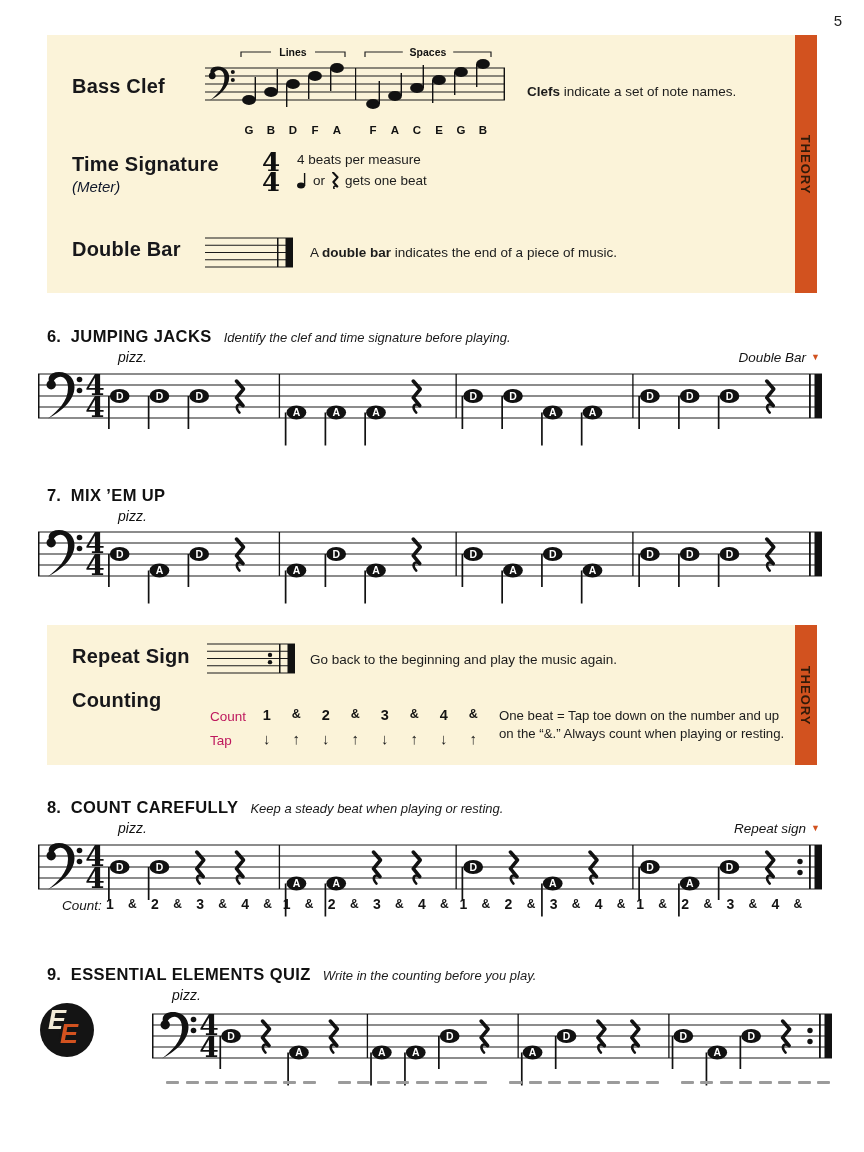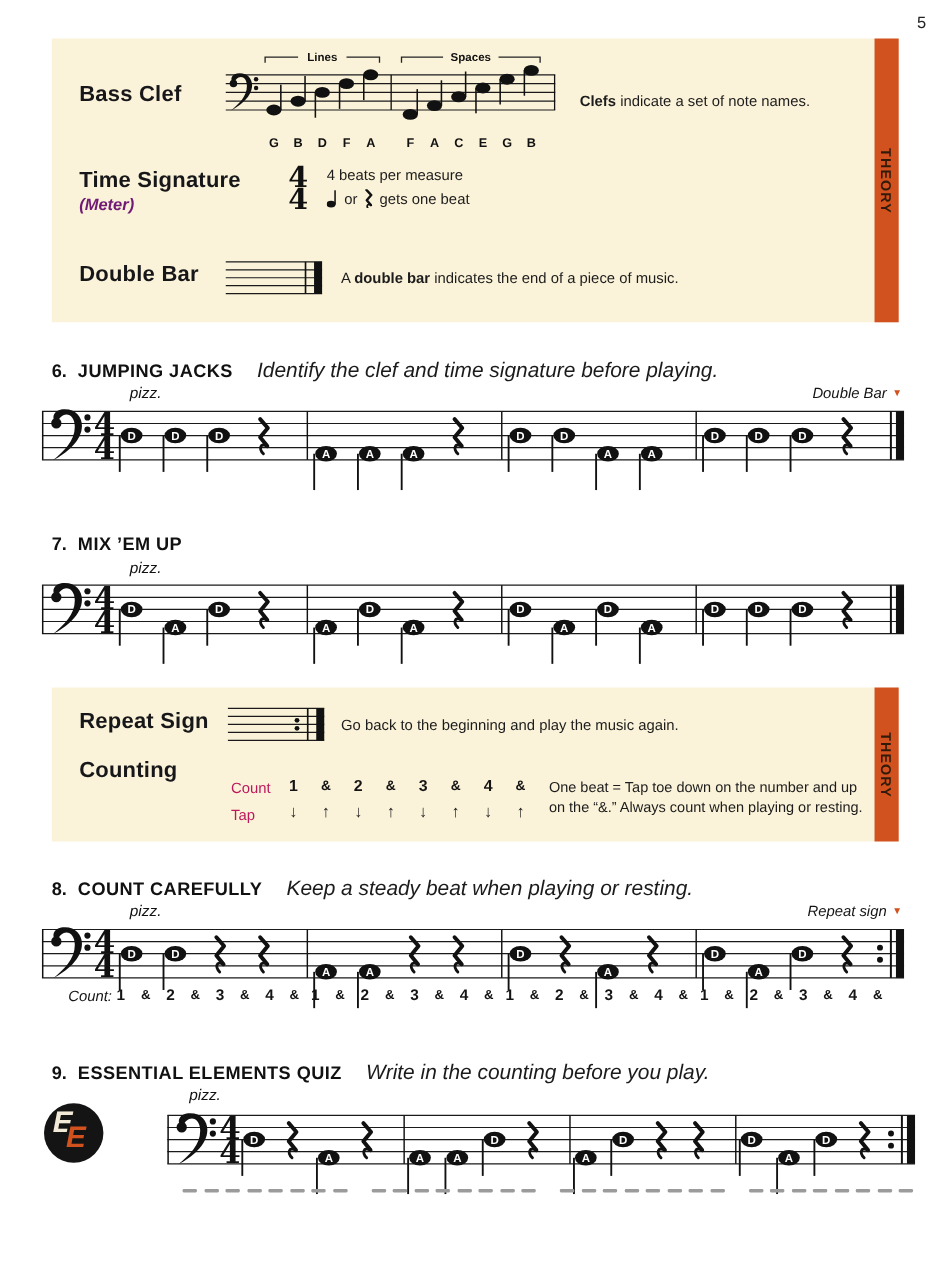--- a/index.html
+++ b/index.html
@@ -7,30 +7,30 @@
   html,body{background:#fff}
   .page{position:relative;width:864px;height:1152px;background:#fff;overflow:hidden;
         font-family:"Liberation Sans",sans-serif;color:#111;margin:0 auto}
   .page-number{position:absolute;top:12px;right:22px;font-size:15px;color:#222}
   .theory-box{position:absolute;left:47px;width:748px;background:var(--cream)}
   .theory-tab{position:absolute;left:795px;width:22px;background:var(--orange);
               display:flex;align-items:center;justify-content:center}
   .theory-tab span{transform:rotate(90deg);white-space:nowrap;font-weight:800;font-size:13px;
                    letter-spacing:1px;color:#311a09}
   .h2{position:absolute;font-size:20px;font-weight:800;color:#17171a;letter-spacing:.2px}
-  .h2-sub{position:absolute;font-size:15px;font-weight:700;font-style:italic;color:#701a75}
+  .h2-sub{position:absolute;font-size:15px;font-weight:400;font-style:italic;color:#0f172a}
   .desc{position:absolute;font-size:13.5px;line-height:1.38;color:#1c1c1c}
   .desc b{font-weight:800}
   .ts-sig{position:absolute;font-family:"DejaVu Serif",serif;font-weight:bold;font-size:26px;
           line-height:20px;color:#101010;text-align:center;width:22px}
   .ts-line{position:absolute;font-size:13.5px;color:#1c1c1c;display:flex;align-items:center;gap:5px}
   .ex-title{position:absolute;display:flex;align-items:baseline;gap:10px}
   .ex-num{font-size:16.5px;font-weight:800}
   .ex-name{font-size:16.5px;font-weight:800;letter-spacing:.4px}
-  .ex-caption{font-size:19px;font-style:italic;font-weight:500;color:#1b1b1b;margin-left:12px}
+  .ex-caption{font-size:13px;font-style:italic;font-weight:500;color:#1b1b1b;margin-left:2px}
   .pizz{position:absolute;font-family:Liberation Sans, sans-serif;font-style:italic;font-size:14px;color:#111}
   .right-label{position:absolute;right:44px;font-size:13.5px;font-style:italic;font-weight:500;color:#141414}
   .right-label .rl-arrow{color:var(--orange);font-size:9px;font-style:normal;margin-left:5px;vertical-align:2px}
   .staff-svg{position:absolute}
   .count-cells{position:absolute;display:flex}
   .count-cells span{display:inline-block;width:29.5px;text-align:center}
   .cnum{font-size:14.5px;font-weight:800;color:#141414}
   .camp{font-size:12.5px;font-weight:800;color:#141414}
   .tap-arrow{font-size:15px;color:#222;font-weight:400}
   .side-label{position:absolute;font-size:13.5px;color:#be185d}

